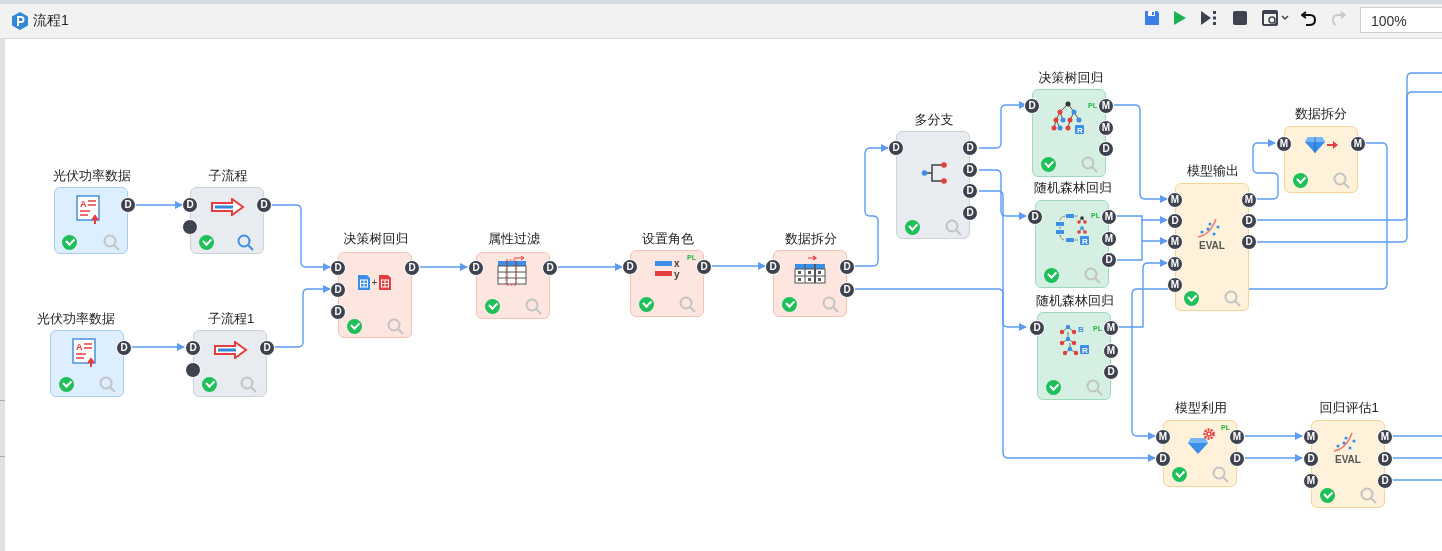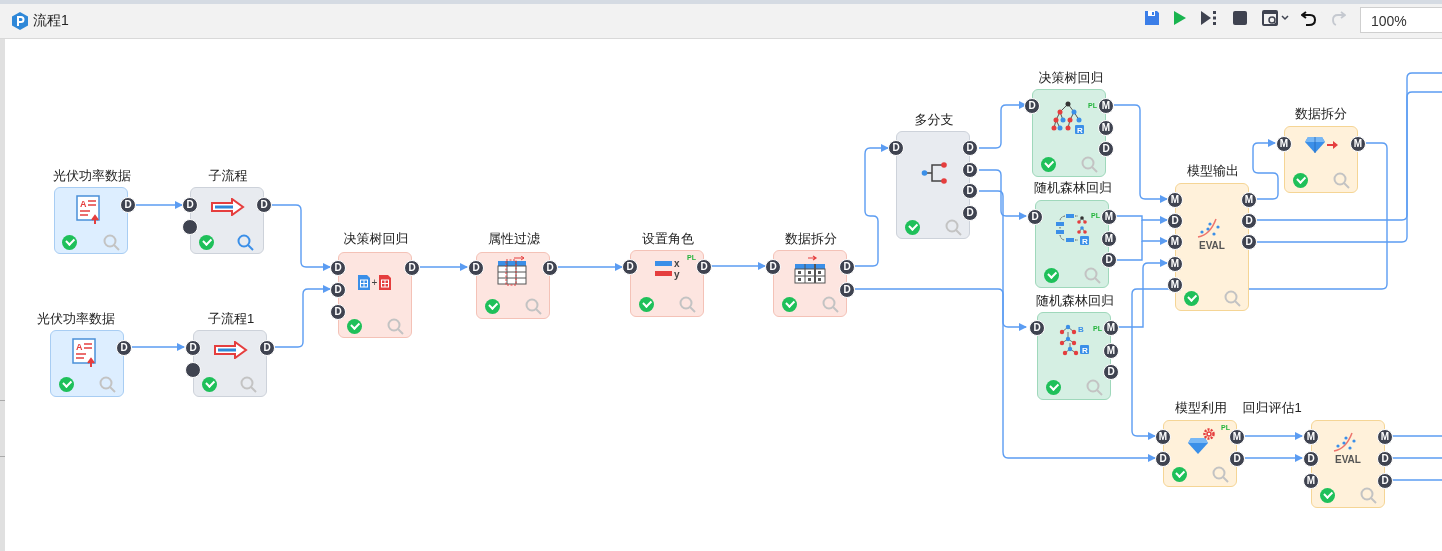--- a/index.html
+++ b/index.html
@@ -477,21 +477,21 @@
   <svg class="mag" style="left:48px; top:45px" viewBox="0 0 17 17">
       <circle cx="7" cy="7" r="5.5" fill="none" stroke="#c3c3c3" stroke-width="2"></circle>
       <line x1="11" y1="11" x2="16" y2="16" stroke="#c3c3c3" stroke-width="2"></line>
     </svg>
   <div class="port" style="left:-9px; top:8px">M</div>
   <div class="port" style="left:-9px; top:30px">D</div>
   <div class="port" style="left:65px; top:8px">M</div>
   <div class="port" style="left:65px; top:30px">D</div>
 </div>
 
-<div class="node-label" style="left:1272px; top:399px">回归评估1</div>
+<div class="node-label" style="left:1349px; top:399px">回归评估1</div>
 <div class="node yellow" style="left:1311px; top:420px; width:74px; height:88px">
   <svg class="icon" style="left:20px; top:10px" width="34" height="36" viewBox="0 0 34 36">
       <path d="M2 20 Q14 18 20 2" stroke="#e53e3e" stroke-width="1.5" fill="none" opacity="0.7"></path>
       <circle cx="6" cy="15" r="1.6" fill="#3b8fe8"></circle>
       <circle cx="12" cy="12" r="1.6" fill="#3b8fe8"></circle>
       <circle cx="14" cy="7" r="1.6" fill="#3b8fe8"></circle>
       <circle cx="22" cy="10" r="1.6" fill="#3b8fe8"></circle>
       <circle cx="18" cy="17" r="1.6" fill="#3b8fe8"></circle>
       <text x="3" y="32" font-size="10" font-weight="bold" fill="#555" font-family="Liberation Sans, sans-serif">EVAL</text>
     </svg>

